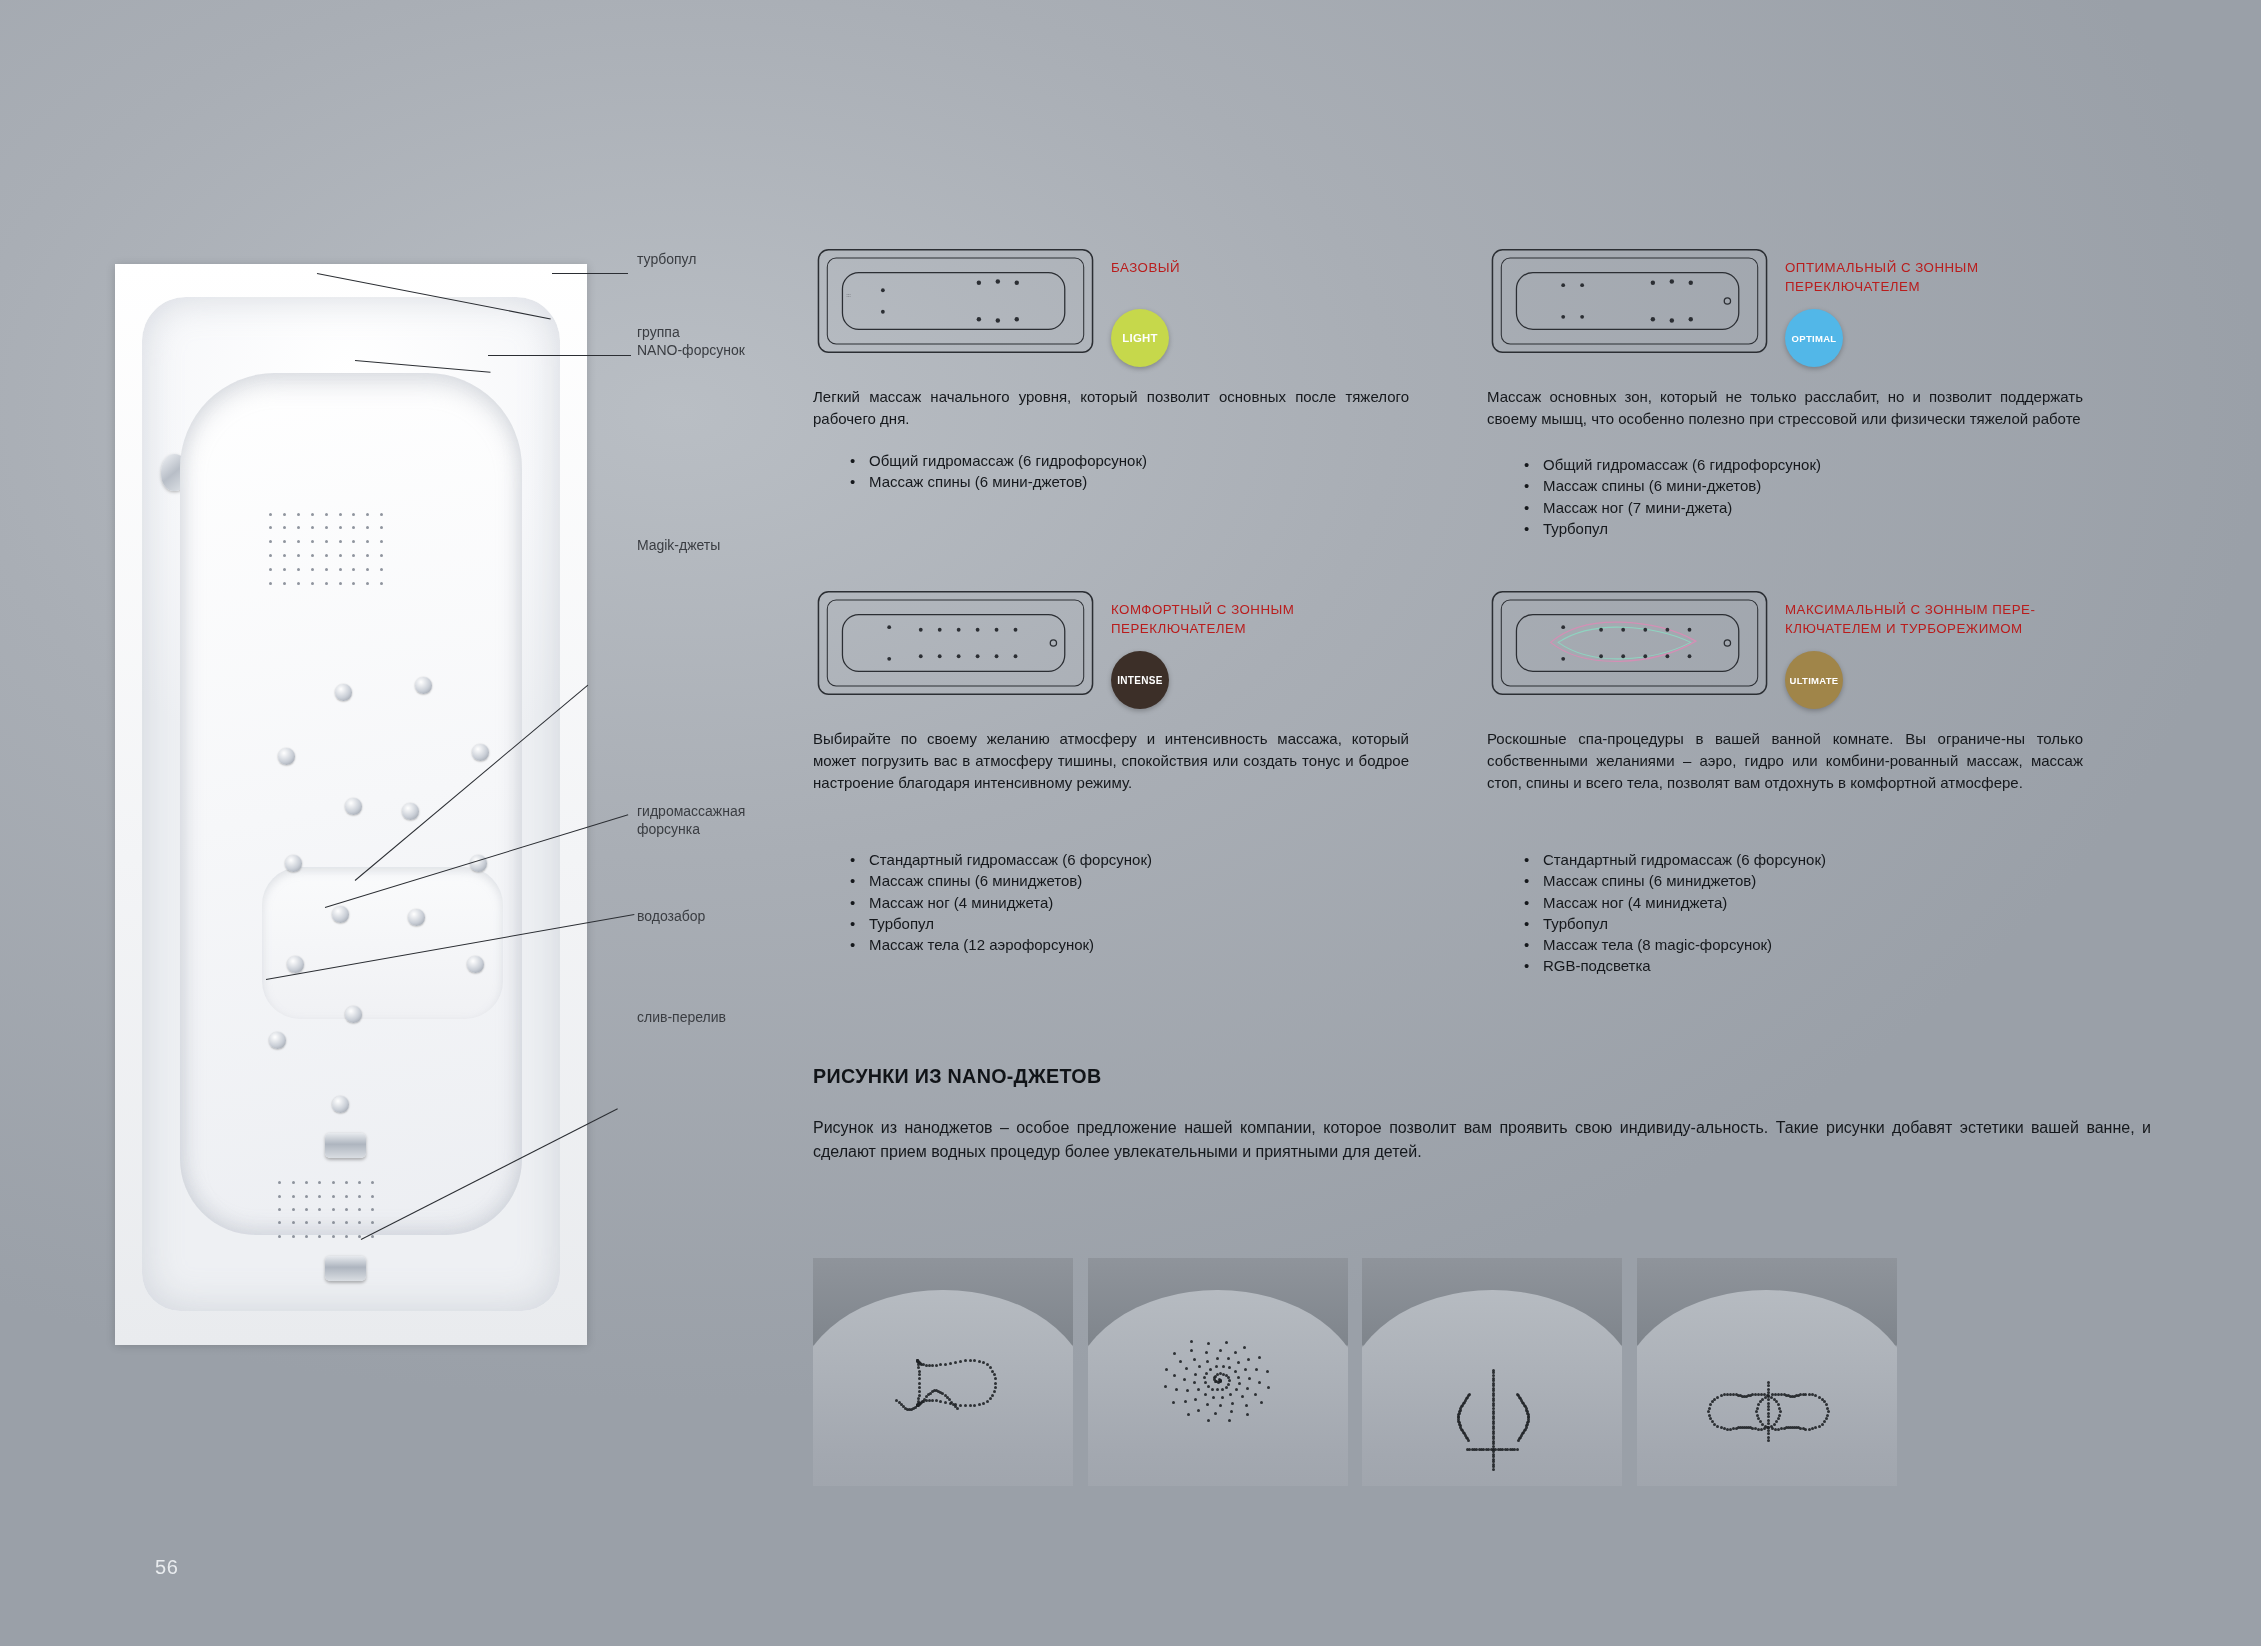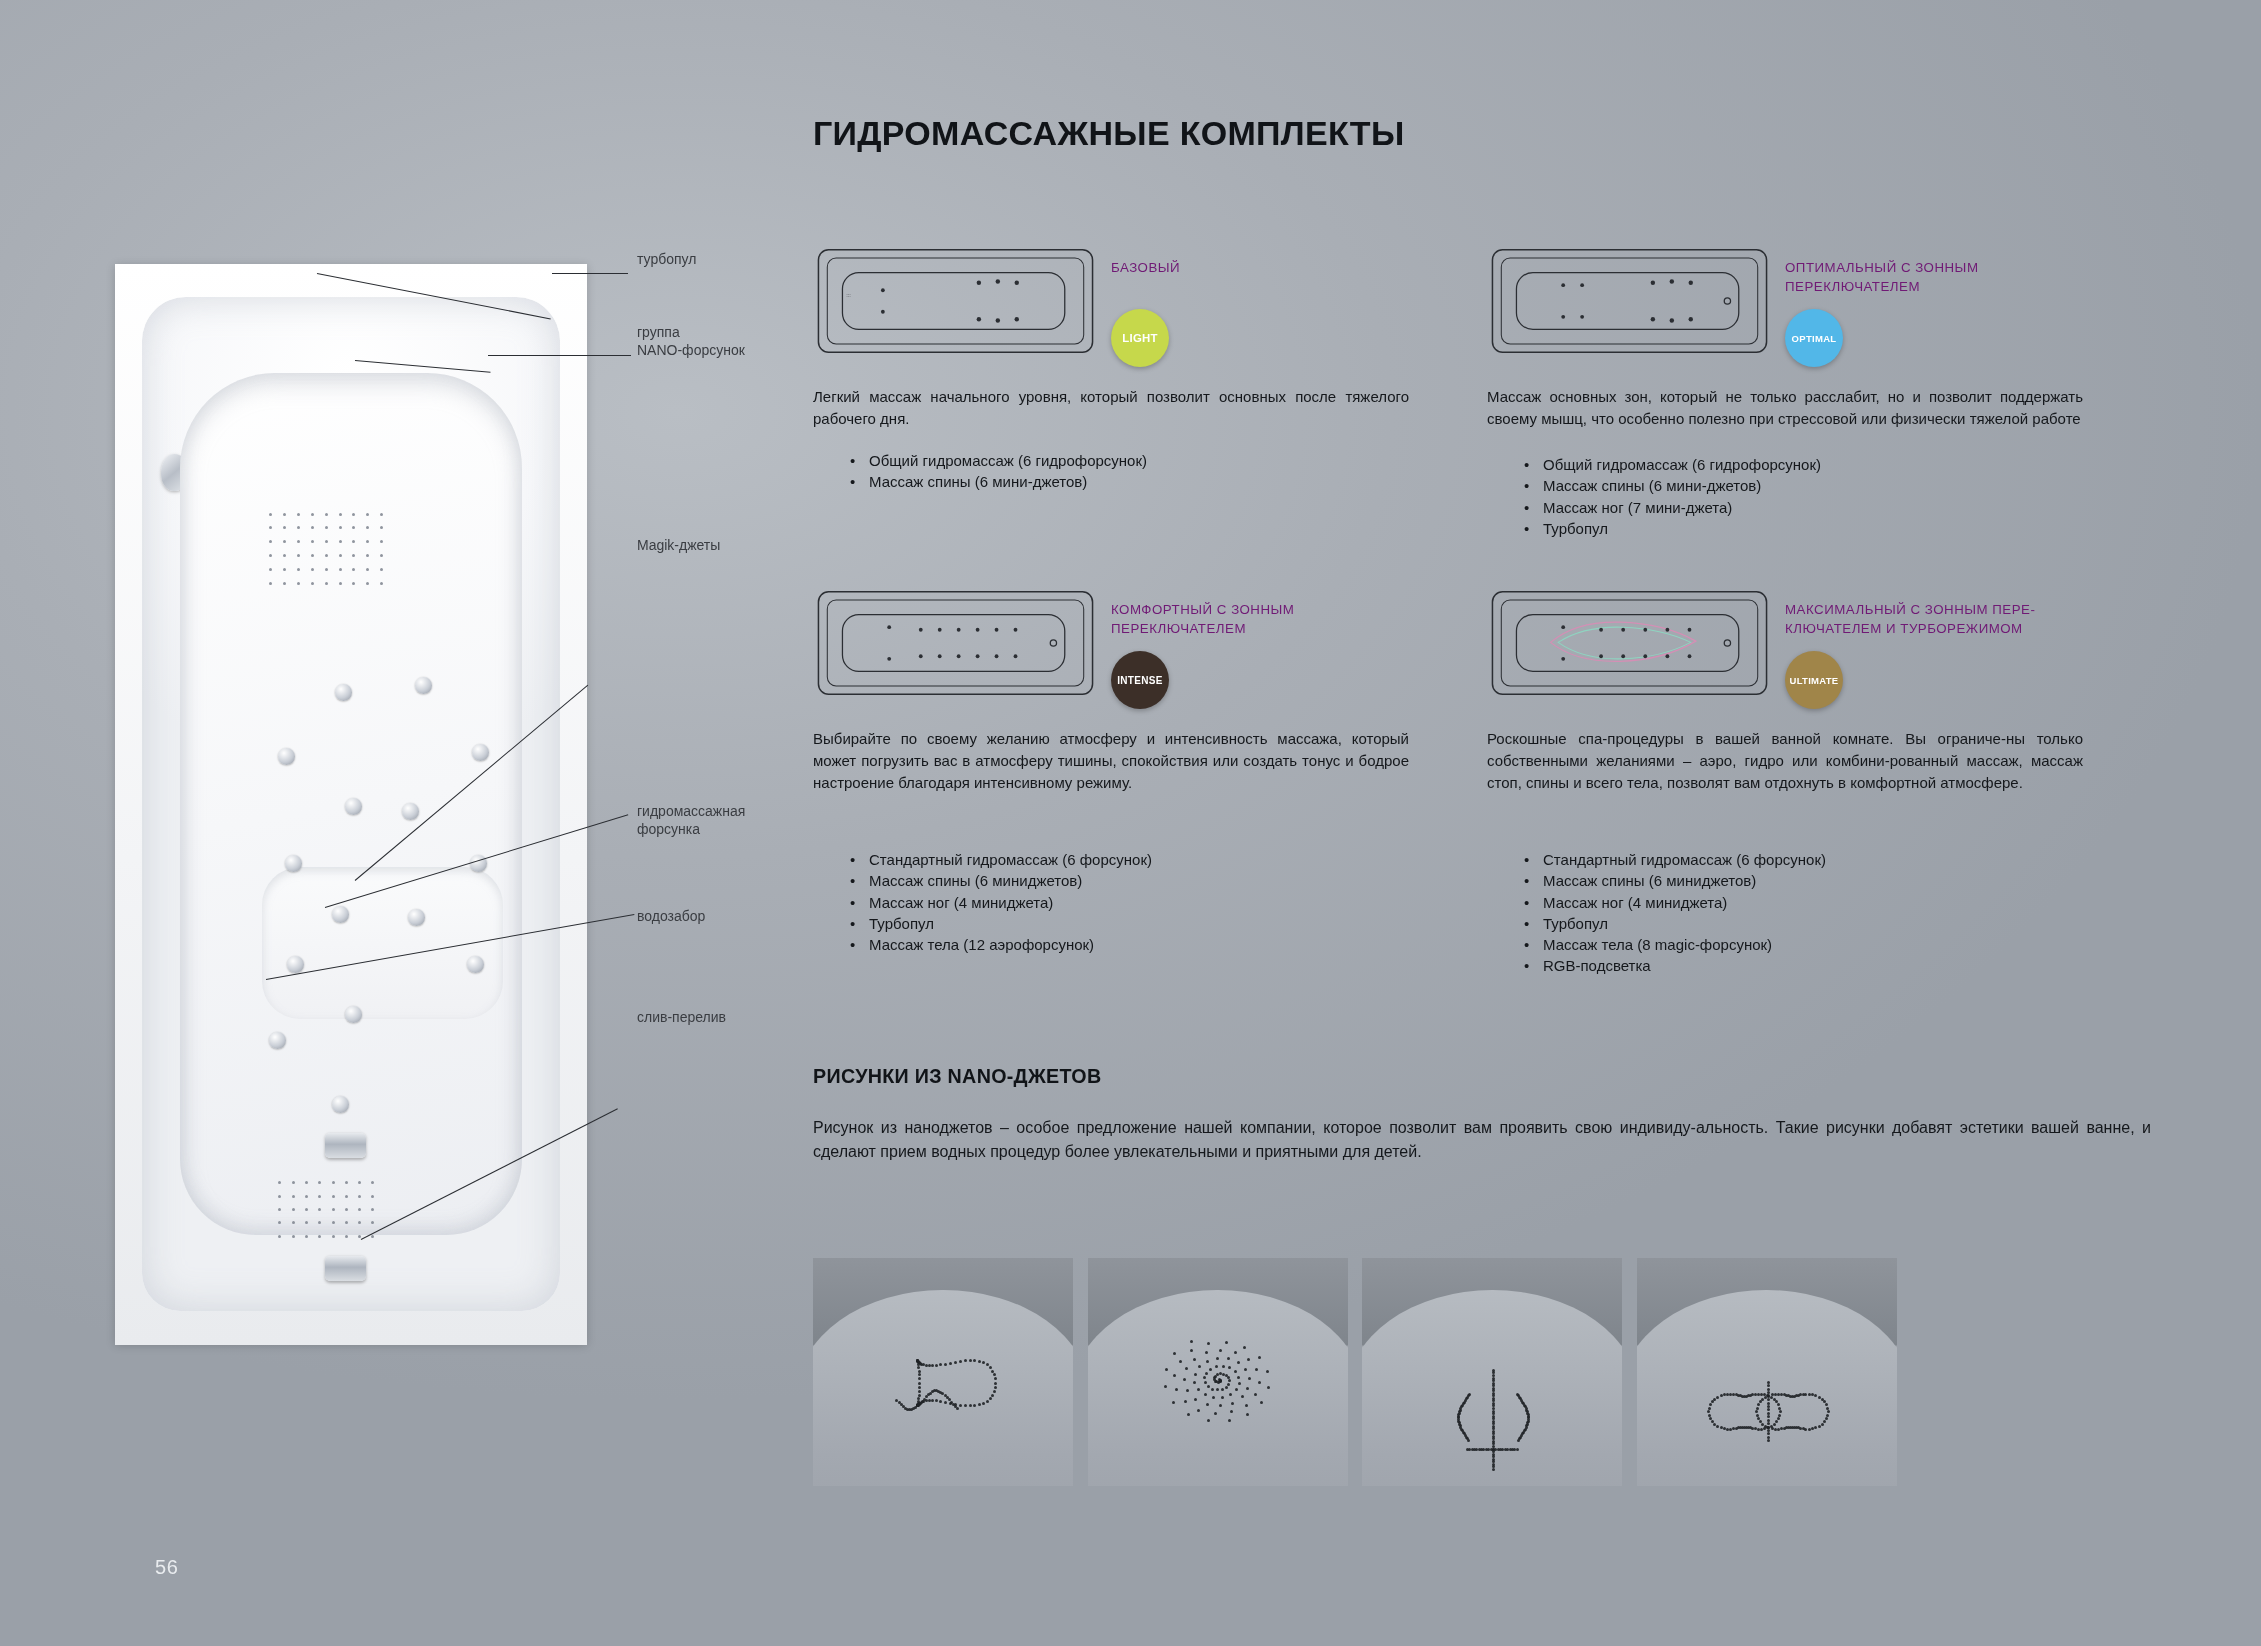--- a/index.html
+++ b/index.html
@@ -72,21 +72,21 @@
     position:absolute;left:813px;top:114px;
     font-size:34px;font-weight:bold;letter-spacing:0.3px;color:#111418;
   }
 
   .pkg{position:absolute;width:609px;}
   .pkg .thumb{
     position:absolute;left:0;top:0;width:285px;height:120px;
   }
   .pkg .ptitle{
     position:absolute;left:298px;top:16.5px;width:298px;
-    font-size:13.3px;letter-spacing:0.5px;color:#701a75;line-height:1.45;text-transform:uppercase;
+    font-size:13.3px;letter-spacing:0.5px;color:#b91c1c;line-height:1.45;text-transform:uppercase;
   }
   .badge{
     position:absolute;left:298px;top:68px;width:58px;height:58px;border-radius:50%;
     display:flex;align-items:center;justify-content:center;
     color:#fff;font-size:11.4px;font-weight:bold;letter-spacing:0.3px;
     box-shadow:0 1.9px 5px rgba(0,0,0,.25);
   }
   .pkg .desc{
     position:absolute;left:0;top:145px;width:596px;
     font-size:15px;line-height:1.45;color:#15181c;text-align:justify;
@@ -276,21 +276,20 @@
   <div class="callout" style="left:637px;top:802px;">гидромассажная
 форсунка</div>
   <div class="leader" style="left:325px;top:907px;width:317px;transform:rotate(-17deg);"></div>
 
   <div class="callout" style="left:637px;top:907px;">водозабор</div>
   <div class="leader" style="left:266px;top:979px;width:374px;transform:rotate(-10deg);"></div>
 
   <div class="callout" style="left:637px;top:1008px;">слив-перелив</div>
   <div class="leader" style="left:361px;top:1239px;width:288px;transform:rotate(-27deg);"></div>
 
-  <div class="main-title">ГИДРОМАССАЖНЫЕ КОМПЛЕКТЫ</div>
 
   <div class="pkg" style="left:813px;top:241px;">
     <div class="thumb">
       <svg class="sch" width="285" height="120" viewBox="0 0 450 190">
         <rect x="8" y="14" width="434" height="162" rx="16" fill="none" stroke="#2b2e33" stroke-width="2.4"></rect>
         <rect x="22" y="27" width="406" height="136" rx="14" fill="none" stroke="#2b2e33" stroke-width="1.6"></rect>
         <path d="M72 50 h300 a26 26 0 0 1 26 26 v38 a26 26 0 0 1 -26 26 h-300 a26 26 0 0 1 -26 -26 v-38 a26 26 0 0 1 26 -26 z" fill="none" stroke="#2b2e33" stroke-width="2"></path>
         <circle cx="262" cy="66" r="3.5" fill="#2b2e33"></circle>
           <circle cx="292" cy="64" r="3.5" fill="#2b2e33"></circle>
         <circle cx="322" cy="66" r="3.5" fill="#2b2e33"></circle>

